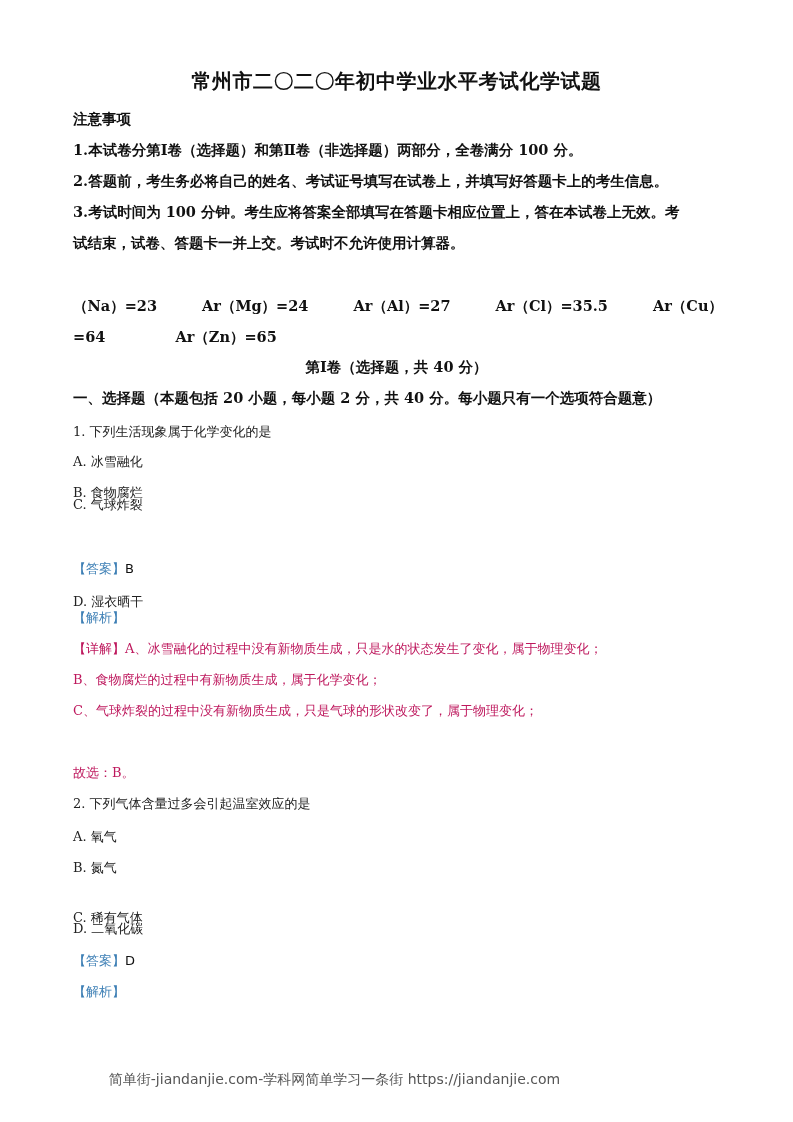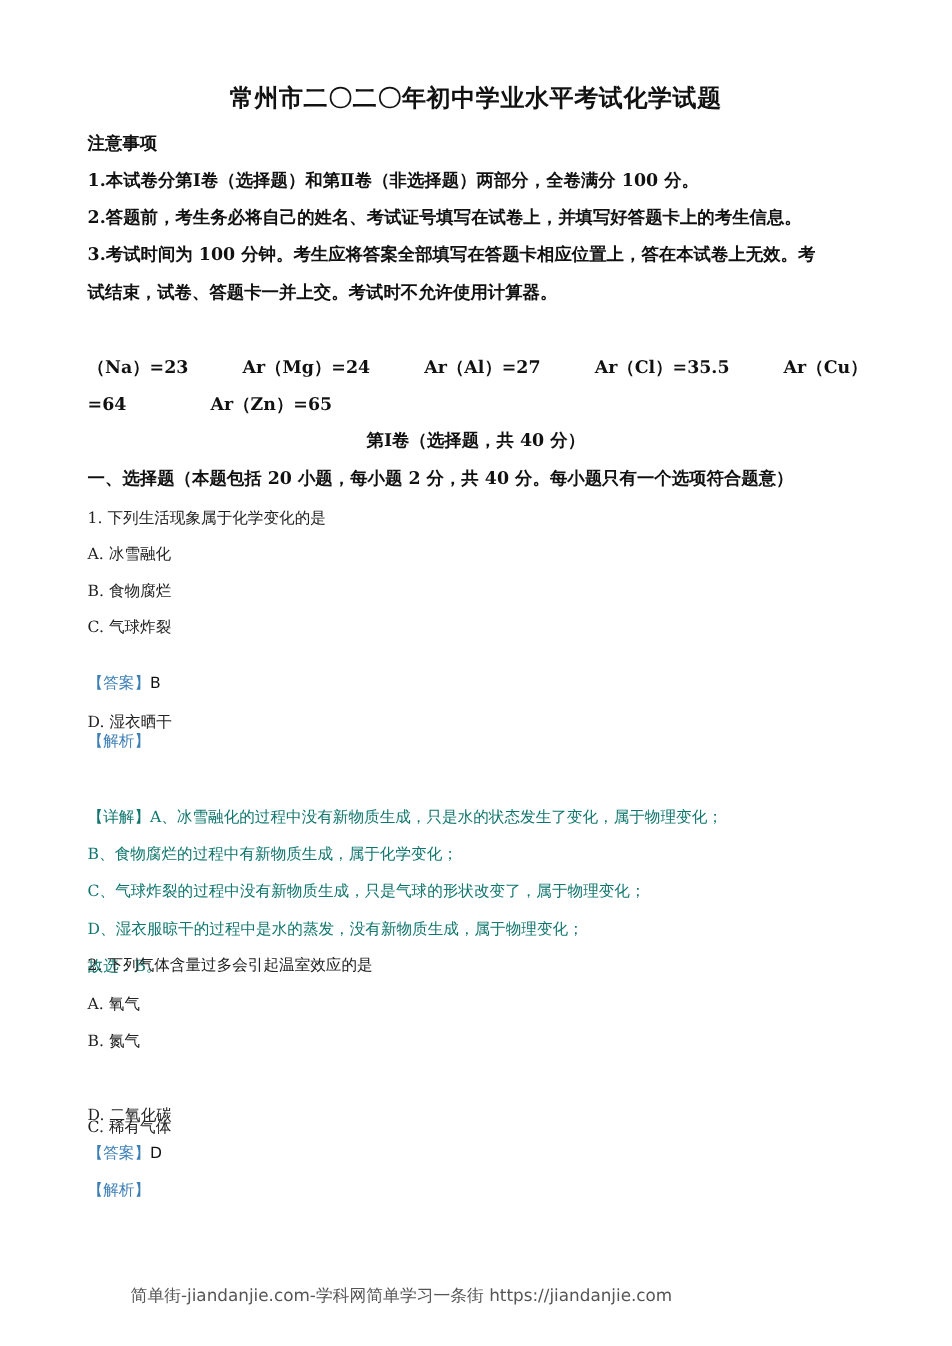--- a/index.html
+++ b/index.html
@@ -19,21 +19,21 @@
   .n4b { top: 297px; width: 650px; }
   .n4c { top: 328px; }
   .mass-row { display: flex; justify-content: space-between; }
   .section-heading { position: absolute; top: 358px; left: 0; width: 793px; text-align: center; font-weight: bold; font-size: 14.5px; }
   .mcq-heading { top: 389px; }
   .q { font-size: 13px; color: #222; }
   .opt { font-size: 13px; color: #222; }
   .ans { font-size: 13px; }
   .bracket { color: #3d7fb5; font-family: "DejaVu Sans", sans-serif; }
   .ans-val { font-family: "DejaVu Sans", sans-serif; color: #111; }
-  .exp { font-size: 13px; color: #0f766e; margin-top: 32px; }
+  .exp { font-size: 13px; color: #be185d; }
   .footer { position: absolute; top: 1071px; left: 0; width: 669px; text-align: center;
             font-family: "DejaVu Sans", sans-serif; font-size: 14px; color: #555; }
 </style>
 </head>
 <body>
 
 <div class="page">
 
   <div class="title">常州市二〇二〇年初中学业水平考试化学试题</div>
 
@@ -55,40 +55,39 @@
     <span style="display:inline-block;width:60px;"></span>
     <span>Ar（Zn）=65</span>
   </div>
 
   <div class="section-heading">第Ⅰ卷（选择题，共 40 分）</div>
   <div class="line bold mcq-heading">一、选择题（本题包括 20 小题，每小题 2 分，共 40 分。每小题只有一个选项符合题意）</div>
 
   <div class="line q" style="top:423px;">1.  下列生活现象属于化学变化的是</div>
   <div class="line opt" style="top:453px;">A.  冰雪融化</div>
   <div class="line opt" style="top:484px;">B.  食物腐烂</div>
-  <div class="line opt" style="top:514px;">C.  气球炸裂</div>
+  <div class="line opt" style="top:496px;">C.  气球炸裂</div>
   <div class="line opt" style="top:545px;margin-top:48px;">D.  湿衣晒干</div>
   <div class="line ans" style="top:560px;">
     <span class="bracket">【答案】</span><span class="ans-val">B</span>
   </div>
   <div class="line ans" style="top:609px;">
     <span class="bracket">【解析】</span>
   </div>
   <div class="line exp" style="top:640px;">
     <span>【详解】</span><span>A、冰雪融化的过程中没有新物质生成，只是水的状态发生了变化，属于物理变化；</span>
   </div>
   <div class="line exp" style="top:702px;">C、气球炸裂的过程中没有新物质生成，只是气球的形状改变了，属于物理变化；</div>
   <div class="line exp" style="top:671px;">B、食物腐烂的过程中有新物质生成，属于化学变化；</div>
-  <div class="line exp" style="top:733px;">D、湿衣服晾干的过程中是水的蒸发，没有新物质生成，属于物理变化；</div>
   <div class="line exp" style="top:764px;">故选：B。</div>
 
   <div class="line q" style="top:795px;">2.  下列气体含量过多会引起温室效应的是</div>
   <div class="line opt" style="top:828px;">A.  氧气</div>
   <div class="line opt" style="top:859px;">B.  氮气</div>
-  <div class="line opt" style="top:930px;">C.  稀有气体</div>
+  <div class="line opt" style="top:909px;">C.  稀有气体</div>
   <div class="line opt" style="top:920px;">D.  二氧化碳</div>
   <div class="line ans" style="top:952px;">
     <span class="bracket">【答案】</span><span class="ans-val">D</span>
   </div>
   <div class="line ans" style="top:983px;">
     <span class="bracket">【解析】</span>
   </div>
 
   <div class="footer">简单街-jiandanjie.com-学科网简单学习一条街 https://jiandanjie.com</div>
 </div>

